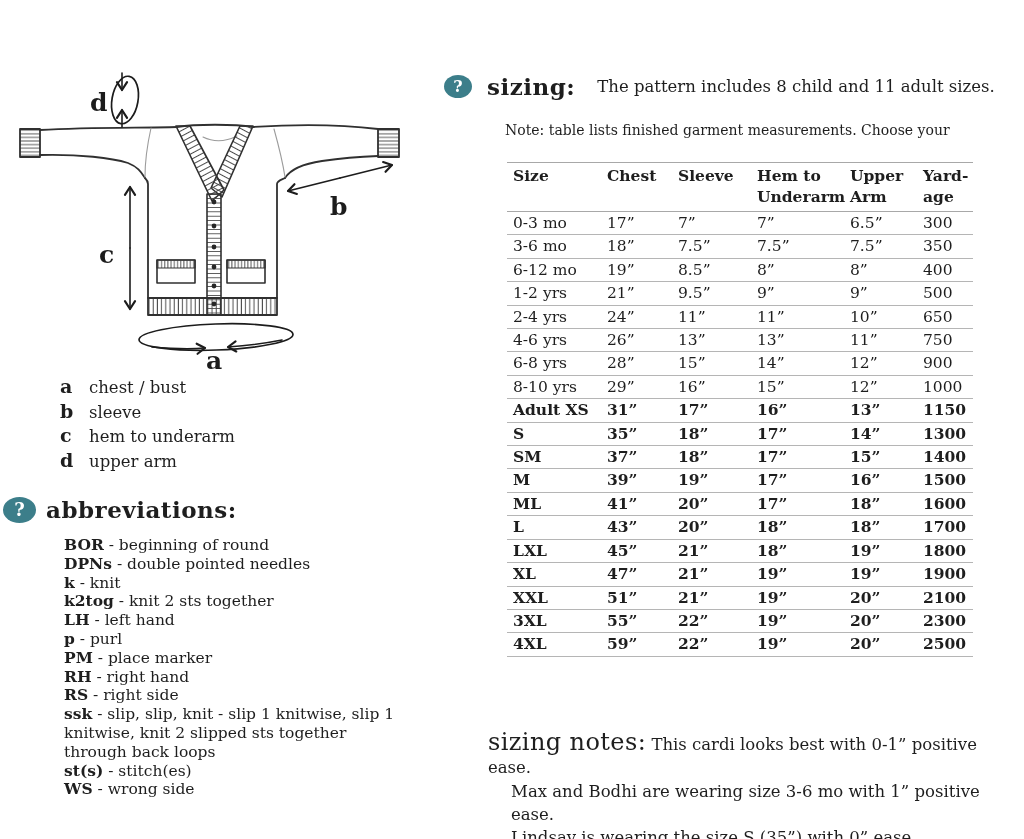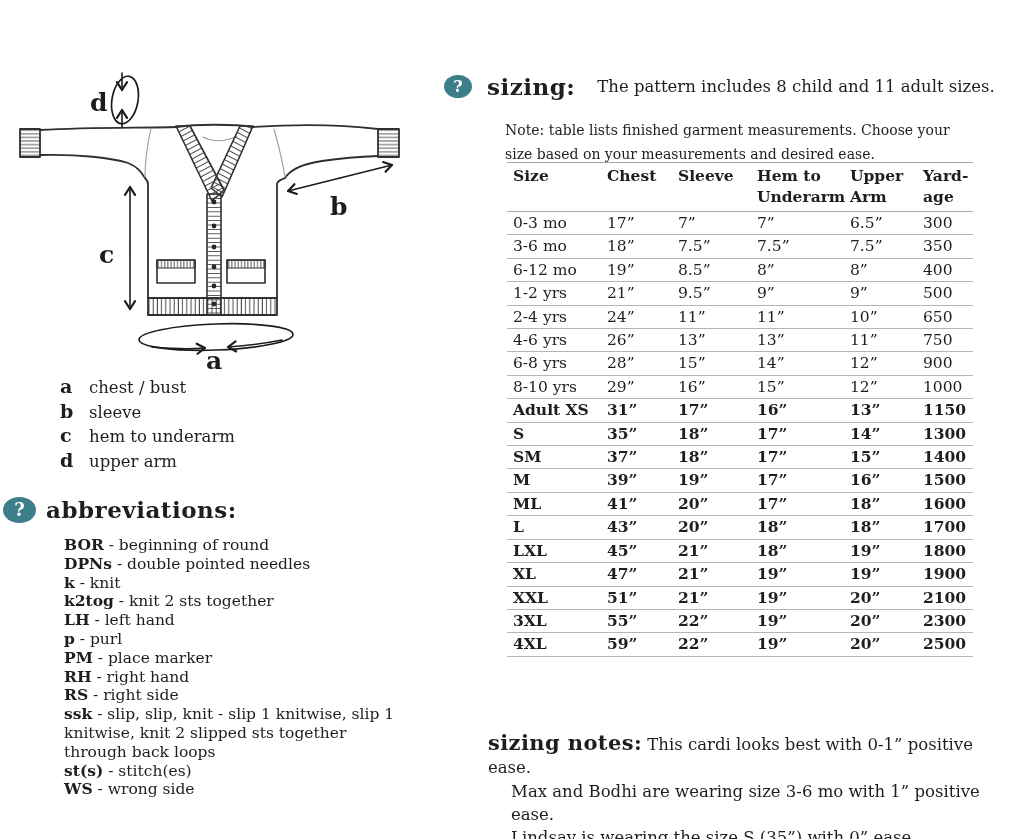--- a/index.html
+++ b/index.html
@@ -52,21 +52,21 @@
   .size-table .thl { display:block; line-height:21px; }
   .size-table td {
     height:22.4px; padding:0 0 0 6px; line-height:22.4px;
     border-bottom:1.4px solid #b5b5b5; white-space:nowrap; overflow:hidden;
   }
   .size-table tr.bold td { font-weight:bold; }
 
   .sizing-notes { position:absolute; left:488px; top:731px; width:510px; font-size:16.5px; line-height:23.3px; }
   .sizing-notes p { margin:0; }
   .sizing-notes .sn-cont { padding-left:23px; }
-  .sn-heading { font-weight:bold; font-size:21px; letter-spacing:0.4px; }
+  .sn-heading { font-weight:normal; font-size:24px; letter-spacing:0.4px; }
 
   
   .marker-letter { font-family:"DejaVu Serif", serif; font-weight:bold; font-size:25px; fill:#1c1c1c; }
 </style>
 </head>
 <body>
 
 <div class="page">
 
   <svg class="schematic" viewBox="0 0 430 320" stroke-linecap="round" stroke-linejoin="round">
@@ -219,21 +219,20 @@
   </div>
 
   <div class="sizing-head">
     <span class="help-badge">?</span>
     <h2>sizing:</h2>
     <span class="sizing-intro">The pattern includes 8 child and 11 adult sizes.</span>
   </div>
 
   <div class="sizing-note">
     <p>Note: table lists finished garment measurements. Choose your</p>
-    <p>size based on your measurements and desired ease.</p>
   </div>
 
   <table class="size-table">
     <colgroup>
       <col style="width:94px">
         <col style="width:71px">
         <col style="width:79px">
       <col style="width:93px">
         <col style="width:73px">
         <col style="width:56px">

